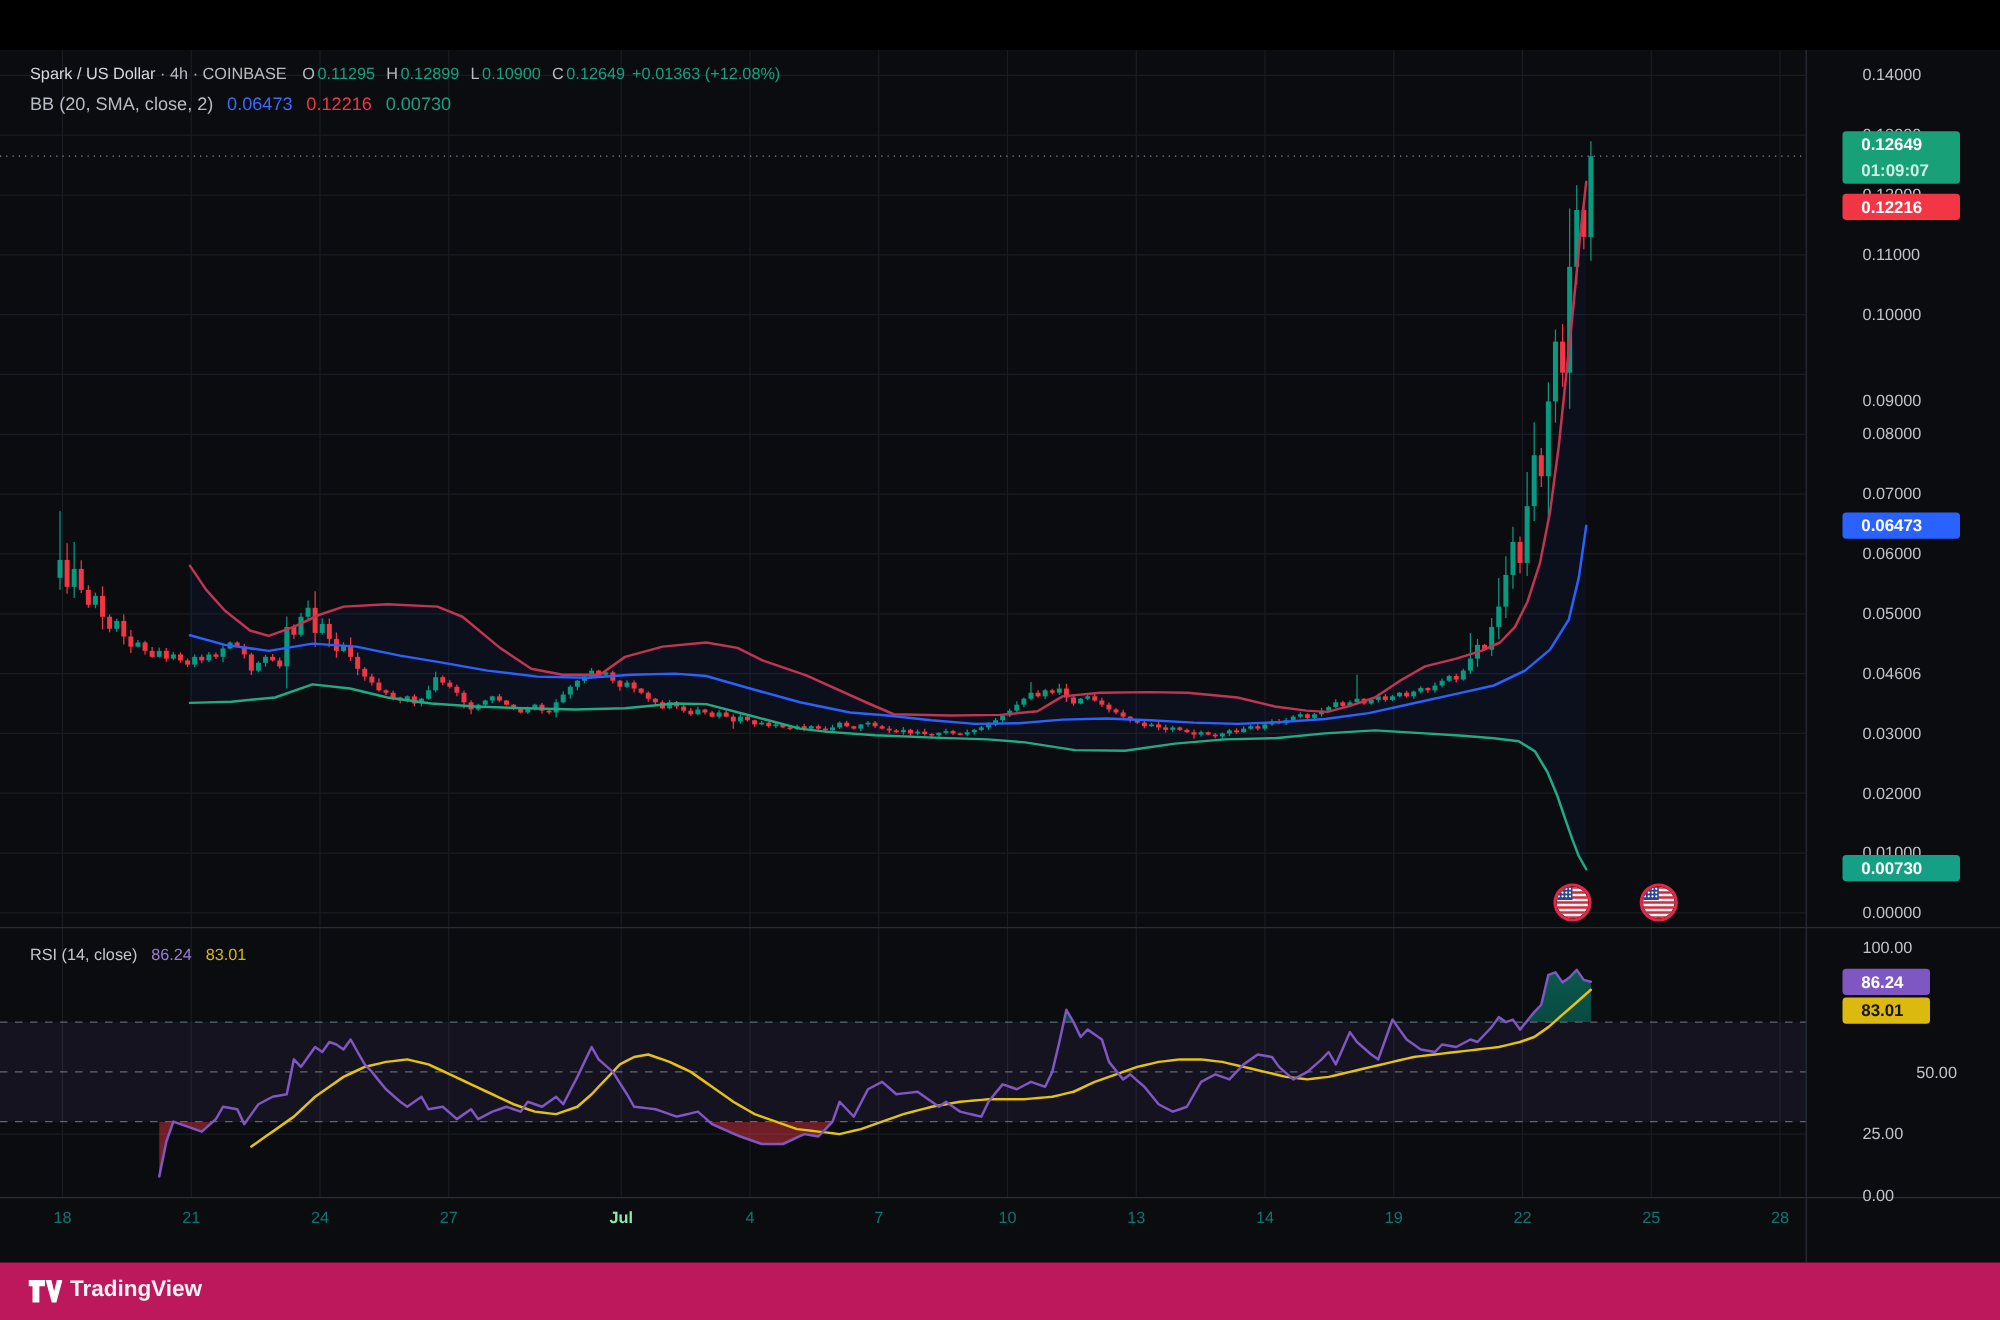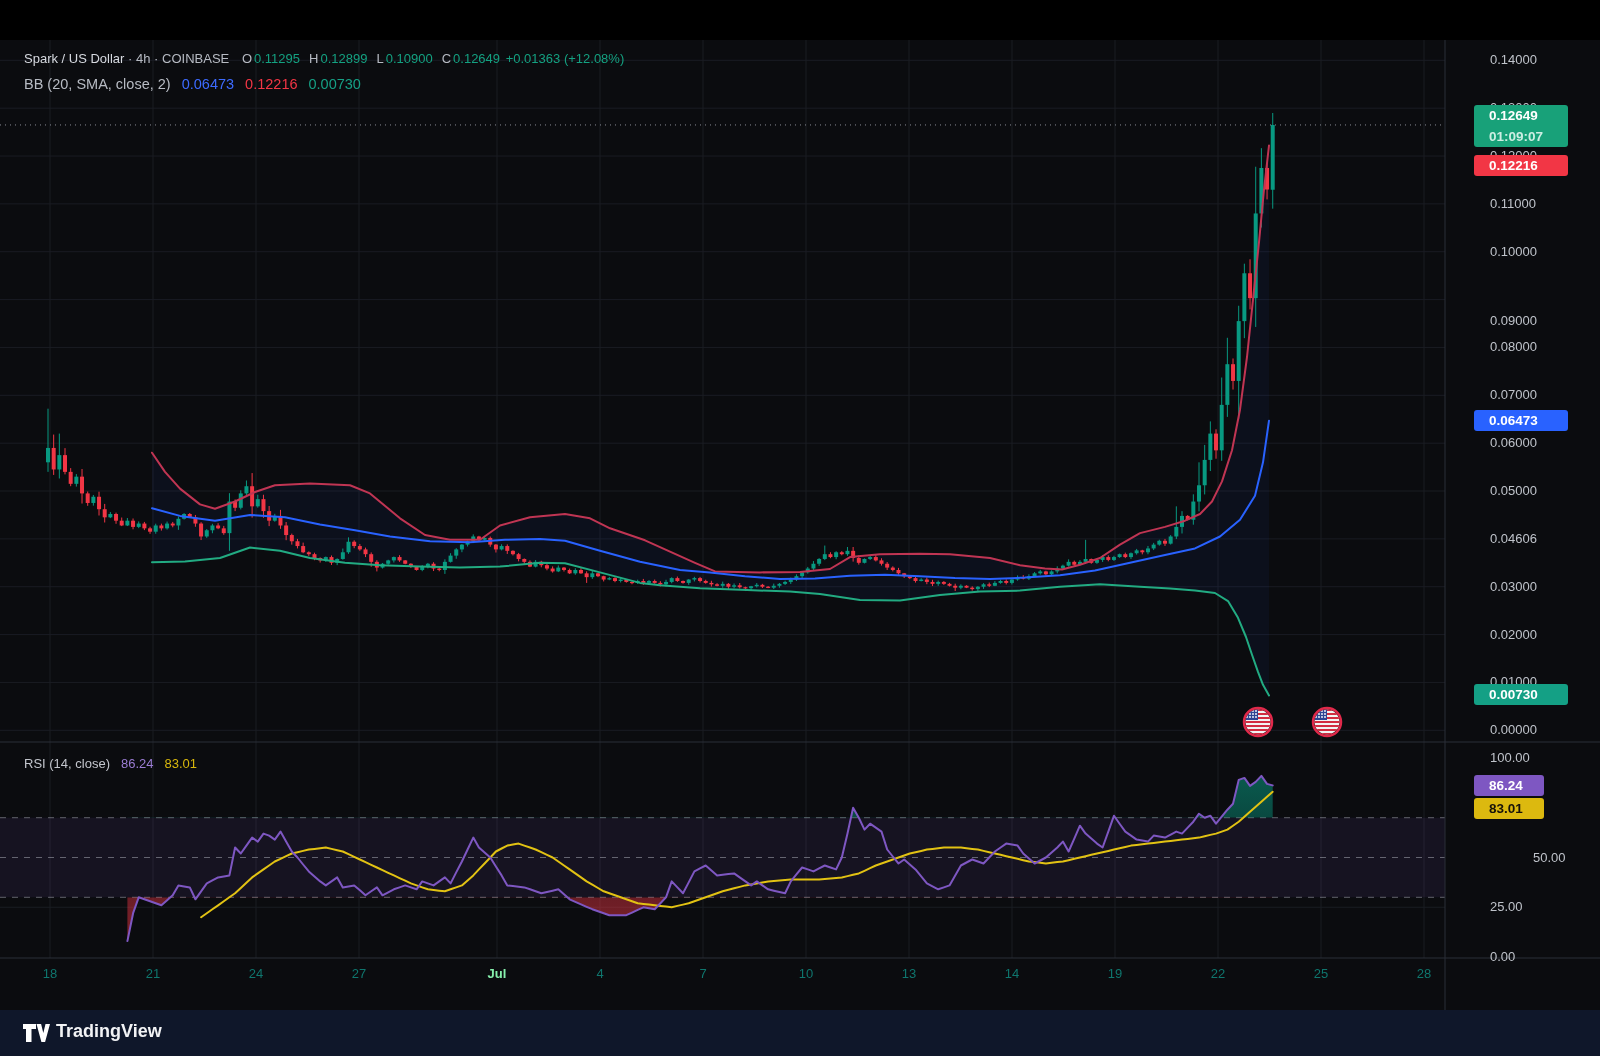--- a/index.html
+++ b/index.html
@@ -22,21 +22,21 @@
   .tlabel{position:absolute;top:966px;font-size:13px;color:#0f766e;text-align:center;width:40px;margin-left:-20px;}
   .tlabel.major{font-weight:700;color:#86efac;}
   .badge{position:absolute;left:1474px;width:94px;border-radius:3px;color:#fff;font-size:13.5px;
     font-weight:600;padding-left:15px;box-sizing:border-box;z-index:4;}
   .badge .line{line-height:21px;}
   .badge.price{height:42px;}
   .badge.single{height:21px;line-height:21px;}
   .badge .cd{color:#cdeee3;font-weight:700;}
   .badge.small{width:70px;}
   .badge.dark{color:#17130a;}
-  .bottombar{position:absolute;left:0;top:1010px;width:1600px;height:46px;background:#0f172a;z-index:5;}
+  .bottombar{position:absolute;left:0;top:1010px;width:1600px;height:46px;background:#be185d;z-index:5;}
   .bottombar .logotxt{position:absolute;left:56px;top:11px;font-size:18px;font-weight:700;color:#f2f3f5;}
   .bottombar svg{position:absolute;left:22px;top:11px;}
 </style>
 </head>
 <body>
 
 <div id="stage">
   <div class="chartbg"></div>
 
   <svg id="plot" width="1600" height="1056">

